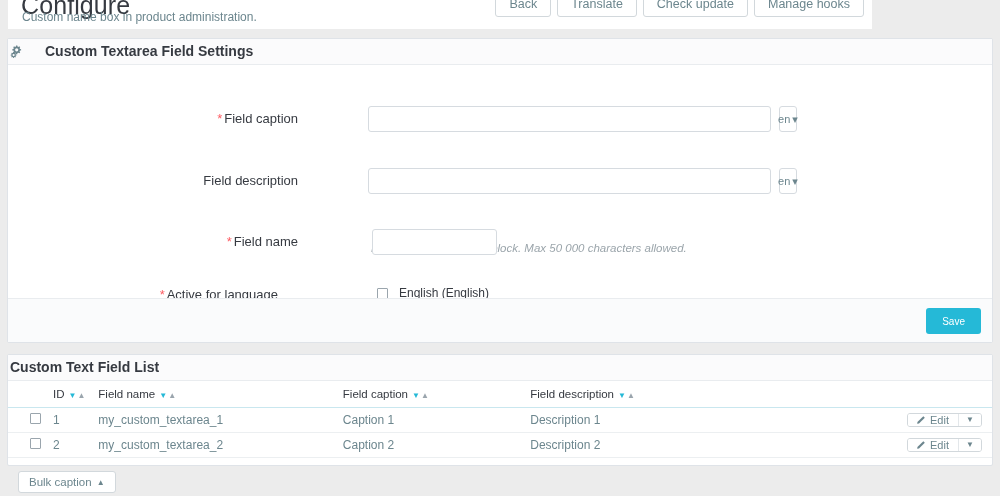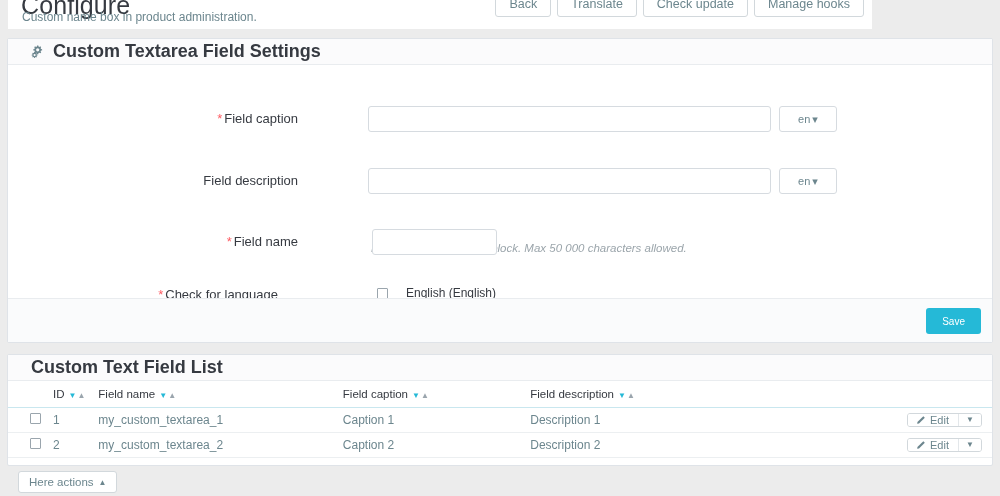--- a/index.html
+++ b/index.html
@@ -68,29 +68,29 @@
     position: absolute;
     left: 7px;
     width: 986px;
     background: #fff;
     border: 1px solid #dfe3e8;
     border-radius: 2px;
   }
   .panel-heading {
     height: 26px;
     line-height: 25px;
-    padding-left: 23px;
+    padding-left: 2px;
     border-bottom: 1px solid #e9ecef;
     background: #fbfbfc;
-    font-size: 18px;
+    font-size: 14px;
     font-weight: 600;
     color: #363a41;
     display: flex;
     align-items: center;
-    gap: 8px;
+    gap: 21px;
   }
   .cogs-icon { display: inline-flex; align-items: center; color: #6c868e; }
 
   #panel-settings { top: 38px; height: 305px; }
   #panel-list     { top: 354px; height: 112px; }
 
   .panel-body { position: relative; }
 
   .ctrl-label {
     position: absolute;
@@ -110,21 +110,21 @@
     border-radius: 3px;
     font-family: "Liberation Sans", sans-serif;
     font-size: 13px;
     padding: 0 8px;
     color: #363a41;
     outline: none;
   }
 
   .lang-btn {
     position: absolute;
-    width: 58px;
+    width: 18px;
     height: 26px;
     border: 1px solid #d6dbe0;
     border-radius: 3px;
     background: #fff;
     font-size: 11px;
     color: #6c868e;
     display: flex;
     align-items: center;
     justify-content: center;
     gap: 2px;
@@ -136,21 +136,21 @@
     font-style: italic;
     font-size: 11.5px;
     color: #9ba5ab;
     white-space: nowrap;
   }
 
   .cb-wrap {
     position: absolute;
     display: flex;
     align-items: center;
-    gap: 18px;
+    gap: 11px;
     font-size: 12px;
     color: #363a41;
   }
   .cb-box {
     width: 11px; height: 11px;
     border: 1px solid #9aa5ad;
     background: #fff;
     border-radius: 1px;
     cursor: pointer;
   }
@@ -320,21 +320,21 @@
     </div>
     <div class="help-text" style="left:363px; top:177px;">Here is my custom text block. Max 50 000 characters allowed.</div>
 
     <div class="ctrl-label" style="left:30px; top:169px;">
       <span class="req">*</span><span>Field name</span>
     </div>
     <input class="txt-input" style="left: 364px; top: 164px; width: 125px;" value="">
     <div class="help-text" style="left:363px; top:233px;">Database field name. Type in lowercase and without spaces</div>
 
     <div class="ctrl-label" style="left:10px; top:222px;">
-      <span class="req">*</span><span>Check for language</span>
+      <span class="req">*</span><span>Active for language</span>
     </div>
     <div class="cb-wrap" style="left:369px; top:221px;">
       <span class="cb-box"></span>
       <span>English (English)</span>
     </div>
   </div>
 
   <div class="panel-footer">
     <button class="save-btn">Save</button>
   </div>
@@ -407,15 +407,15 @@
             </button>
             <span class="edit-caret">▼</span>
           </span>
         </td>
       </tr>
     </tbody>
   </table>
 </div>
 
 <button class="bulk-btn">
-  <span>Here actions</span>
+  <span>Bulk caption</span>
   <span class="caret-up">▲</span>
 </button>
 
 </body></html>

